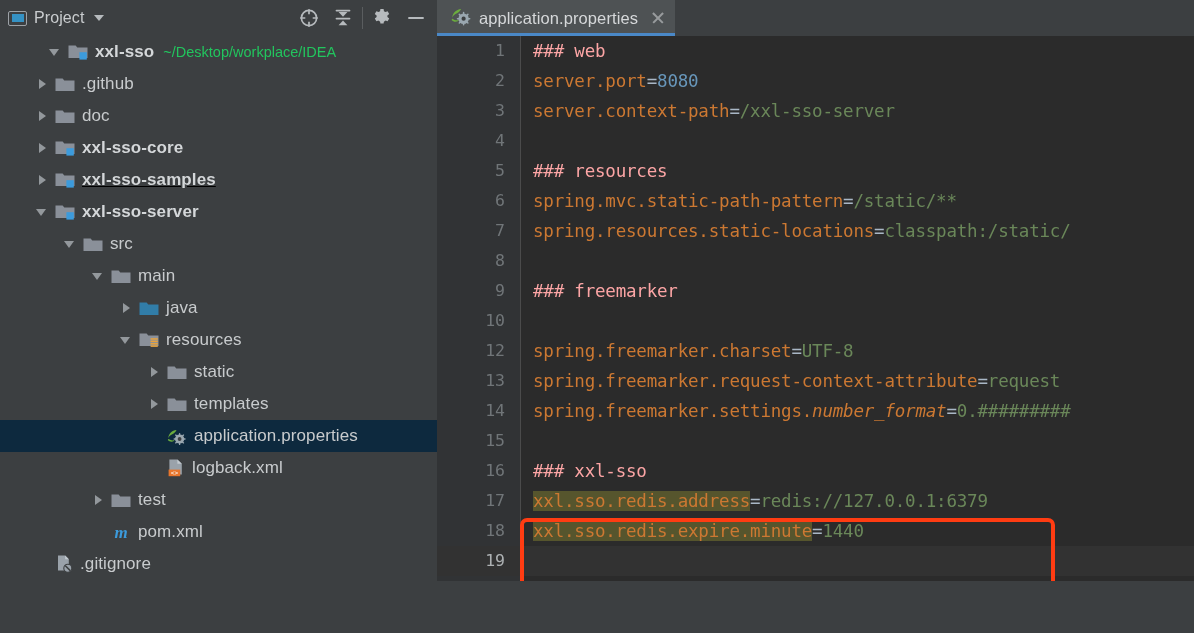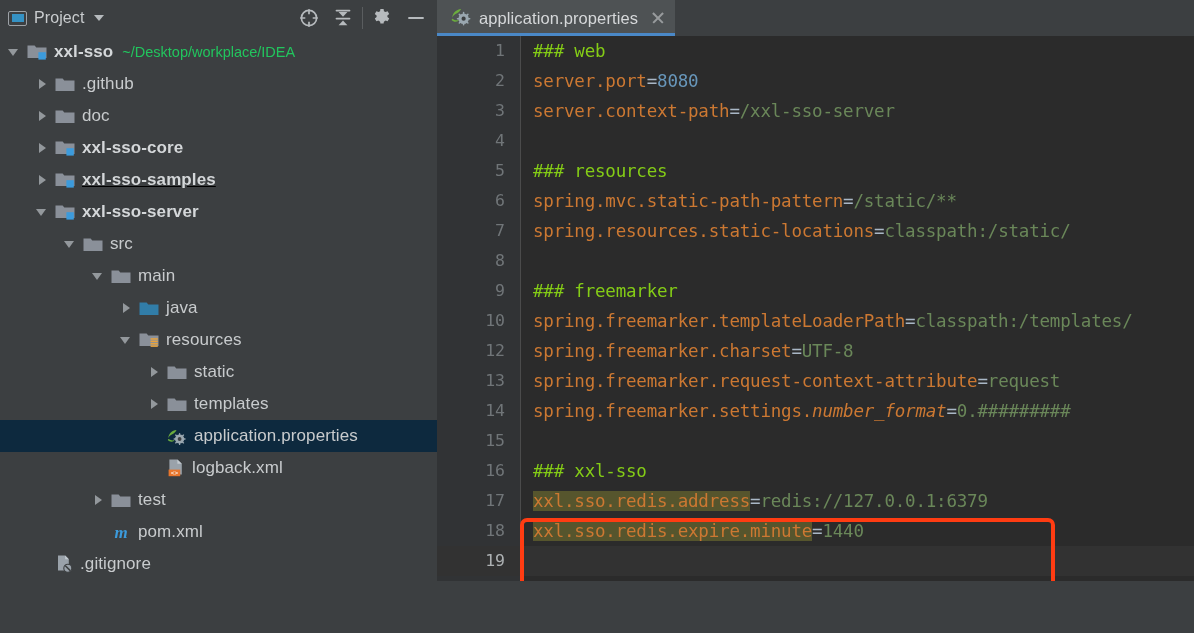--- a/index.html
+++ b/index.html
@@ -86,21 +86,21 @@
     position:absolute;left:0;width:68px;text-align:right;
     font-family:"DejaVu Sans Mono", monospace;font-size:16.5px;color:#707578;
     line-height:30px;
   }
   .line .num.cur{color:#ADB1B3;}
   .line .code{
     position:absolute;left:96px;top:0;line-height:30px;white-space:pre;
     font-family:"DejaVu Sans Mono", monospace;font-size:17.5px;letter-spacing:-.2px;
   }
   .line.caret{background:#323232;}
-  .cmt{color:#84cc16;}
+  .cmt{color:#fca5a5;}
   .key{color:#CC7832;}
   .eq{color:#A9B7C6;}
   .val{color:#6A8759;}
   .num-lit{color:#6897BB;}
   .ital{font-style:italic;}
   .hl{background:#56552D;}
 
   .redbox{
     position:absolute;border:4px solid #FF3C12;border-radius:7px;
     pointer-events:none;
@@ -164,21 +164,21 @@
         <span class="tabname">application.properties</span>
         <span class="tabclose"></span>
         <span class="tabunder"></span>
       </div>
     </div>
   </div>
 
   <div class="bodyrow">
 
     <div class="tree" id="tree">
-        <div class="row" style="padding-left: 8px;">
+        <div class="row" style="padding-left: 24px; margin-left: 25px;">
           <span class="twisty open"></span>
           <span class="ico">
             <svg width="22" height="18" viewBox="0 0 22 18">
               <path d="M1.5 2.4h7.1l1.7 2.1h10.2v10.4H1.5z" fill="#8A9099"></path>
               <rect x="12.4" y="9.2" width="7.4" height="7.4" fill="#3C9BDC"></rect>
             </svg>
           </span>
           <span class="lbl bold">xxl-sso</span>
           <span class="path">~/Desktop/workplace/IDEA</span>
         </div>
@@ -395,21 +395,20 @@
           <div class="line">
             <span class="num">8</span>
             <span class="code"></span>
           </div>
           <div class="line">
             <span class="num">9</span>
             <span class="code"><span class="cmt">### freemarker</span></span>
           </div>
           <div class="line">
             <span class="num">10</span>
-            <span class="code"><span class="key">spring.freemarker.templateLoaderPath</span><span class="eq">=</span><span class="val">classpath:/templates/</span></span>
           </div>
           <div class="line">
             <span class="num">12</span>
             <span class="code"><span class="key">spring.freemarker.charset</span><span class="eq">=</span><span class="val">UTF-8</span></span>
           </div>
           <div class="line">
             <span class="num">13</span>
             <span class="code"><span class="key">spring.freemarker.request-context-attribute</span><span class="eq">=</span><span class="val">request</span></span>
           </div>
           <div class="line">

